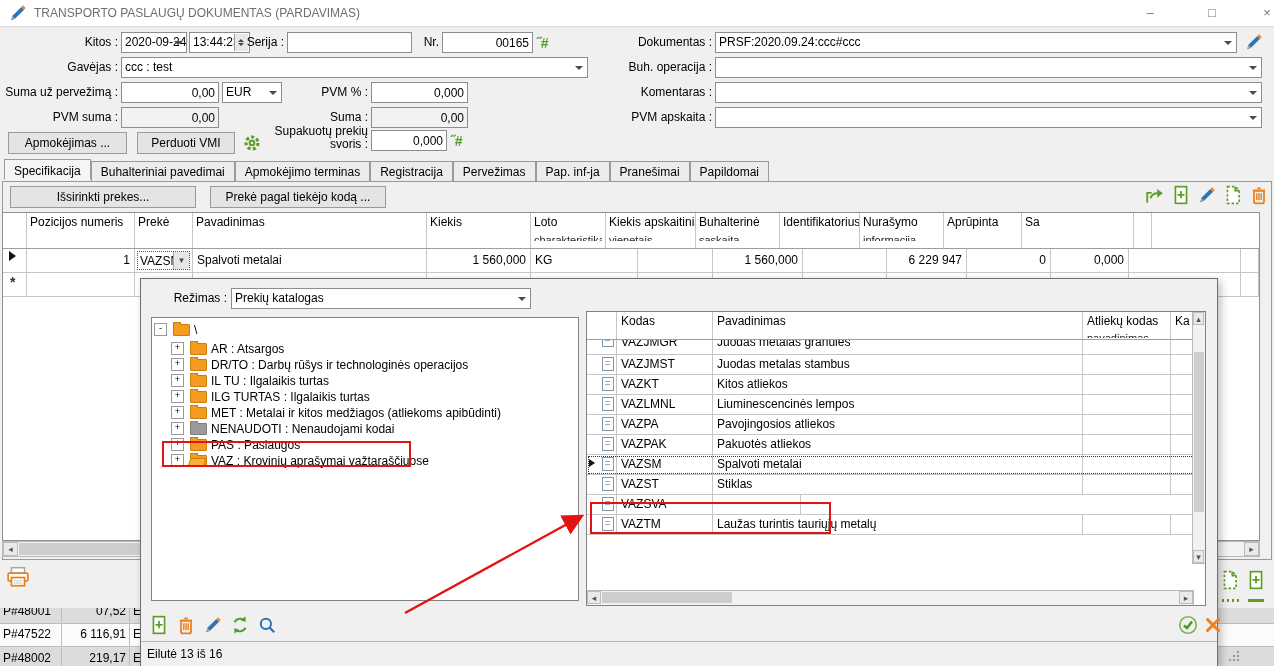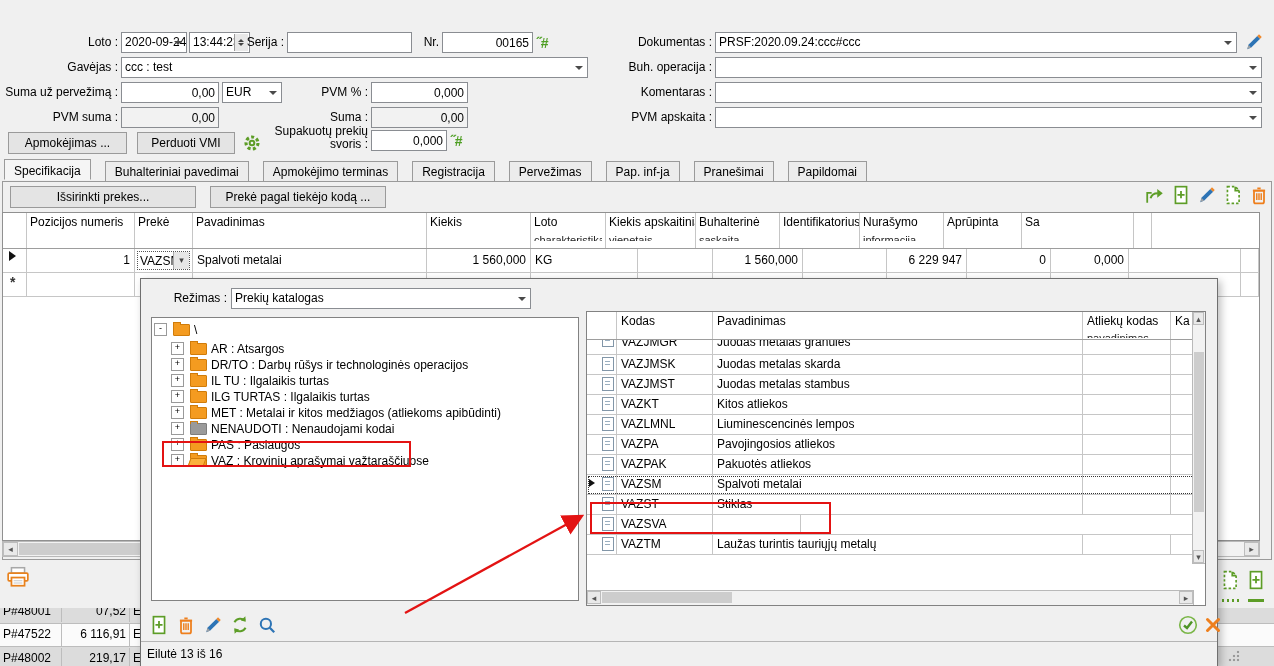--- a/index.html
+++ b/index.html
@@ -22,21 +22,21 @@
   .spin{position:absolute;right:1px;top:1px;width:13px;height:17px;background:#e8e8e8;border-left:1px solid #9a9a9a;}
   .spin i{position:absolute;left:3px;width:0;height:0;border:3px solid transparent;}
   .spin i.up{top:2px;border-bottom-color:#444;}
   .spin i.dn{bottom:2px;border-top-color:#444;}
   .btn{position:absolute;background:#e4e4e4;border:1px solid #9a9a9a;box-sizing:border-box;text-align:center;height:22px;line-height:20px;}
   .hash{position:absolute;color:#4f9f24;font-weight:bold;font-size:14px;line-height:14px;letter-spacing:-1px;}
   .icon18{position:absolute;width:20px;height:20px;}
   .icon18 svg{width:100%;height:100%;}
   
   .tabs{position:absolute;left:4px;top:161px;height:21px;display:flex;}
-  .tab{padding:0 9px;line-height:20px;border:1px solid #9a9a9a;border-bottom:none;background:#ececec;margin-right:14px;white-space:nowrap;}
+  .tab{padding:0 9px;line-height:20px;border:1px solid #9a9a9a;border-bottom:none;background:#ececec;margin-right:0;white-space:nowrap;}
   .tab.active{background:#f5f5f5;position:relative;top:-2px;line-height:23px;border-bottom:1px solid #f5f5f5;z-index:2;}
   .tabpanel{position:absolute;left:2px;top:181px;width:1270px;height:379px;border:1px solid #9a9a9a;background:#f0f0f0;box-sizing:border-box;}
   
   .grid{position:absolute;left:2px;top:212px;width:1258px;height:329px;background:#fff;border:1px solid #909090;box-sizing:border-box;z-index:1;}
   .ghead{display:flex;height:35px;border-bottom:1px solid #9d9d9d;}
   .gh{box-sizing:border-box;border-right:1px solid #c6c6c6;padding:2px 3px 0 3px;overflow:hidden;white-space:nowrap;}
   .gh .sub{height:6px;overflow:hidden;font-size:11px;line-height:11px;color:#222;margin-top:6px;}
   .grow{display:flex;height:23px;border-bottom:1px solid #c6c6c6;}
   .gc{box-sizing:border-box;border-right:1px solid #c6c6c6;padding:3px 4px;white-space:nowrap;overflow:hidden;line-height:16px;}
   .tright{text-align:right;}
@@ -83,22 +83,35 @@
     radial-gradient(circle at 10px 6px,#9a9a9a 1.2px,transparent 1.6px),
     radial-gradient(circle at 10px 2px,#9a9a9a 1.2px,transparent 1.6px);}
   .clipTop{margin-top:-7px;}
   .greenmark{position:absolute;height:3px;width:18px;top:599px;z-index:1;}
 </style>
 </head>
 <body>
 
 <div id="screen">
 
-
-  <div class="lbl" style="left:30px;top:32px;width:88px;">Loto :</div>
+  <div class="titlebar">
+    <span class="icon18" style="left:8px;top:3px;">
+      <svg viewBox="0 0 18 18">
+          <path d="M3 15.5 L4 11.5 L12 3.5 L14.5 6 L6.5 14 Z" fill="#2d74b5"></path>
+          <path d="M12 3.5 L13.5 2 L16 4.5 L14.5 6 Z" fill="#f0882a"></path>
+          <path d="M3 15.5 L4 11.5 L6.5 14 Z" fill="#9aa0a6"></path>
+        </svg>
+    </span>
+    <span class="title-text">TRANSPORTO PASLAUGŲ DOKUMENTAS (PARDAVIMAS)</span>
+    <span class="winbtn" style="left:1135px;">–</span>
+    <span class="winbtn" style="left:1197px;">□</span>
+    <span class="winbtn" style="left:1252px;">×</span>
+  </div>
+
+  <div class="lbl" style="left:30px;top:32px;width:88px;">Kitos :</div>
   <div class="combo" style="left:121px;top:32px;width:66px;"><span>2020-09-24</span><i class="dda"></i></div>
   <div class="inp" style="left:189px;top:32px;width:61px;padding-right:15px;"><span>13:44:23</span>
     <span class="spin">
         <i class="up"></i>
         <i class="dn"></i>
       </span>
   </div>
   <div class="lbl" style="left:240px;top:32px;width:44px;">Serija :</div>
   <input class="inp" style="left: 287px; top: 32px; width: 125px;" value="">
   <div class="lbl" style="left:417px;top:32px;width:22px;">Nr.</div>
@@ -407,30 +420,20 @@
             <div class="lc" style="width: 13px; padding: 0px; border-right: none;"></div>
             <div class="lc" style="width: 17px; padding: 0px;">
               <div class="doc clipTop"></div>
             </div>
             <div class="lc" style="width: 96px;">
               <span class="clipTop" style="display:block;">VAZJMGR</span>
             </div>
             <div class="lc" style="width: 370px;">
               <span class="clipTop" style="display:block;">Juodas metalas granulės</span>
             </div>
-            <div class="lc" style="width: 88px;"></div>
-            <div class="lc" style="width: 23px; border-right: none;"></div>
-          </div>
-          <div class="lrow">
-            <div class="lc" style="width: 13px; padding: 0px; border-right: none;"></div>
-            <div class="lc" style="width: 17px; padding: 0px;">
-              <div class="doc"></div>
-            </div>
-            <div class="lc" style="width: 96px;">VAZJMSK</div>
-            <div class="lc" style="width: 370px;">Juodas metalas skarda</div>
             <div class="lc" style="width: 88px;"></div>
             <div class="lc" style="width: 23px; border-right: none;"></div>
           </div>
           <div class="lrow">
             <div class="lc" style="width: 13px; padding: 0px; border-right: none;"></div>
             <div class="lc" style="width: 17px; padding: 0px;">
               <div class="doc"></div>
             </div>
             <div class="lc" style="width: 96px;">VAZJMST</div>
             <div class="lc" style="width: 370px;">Juodas metalas stambus</div>

